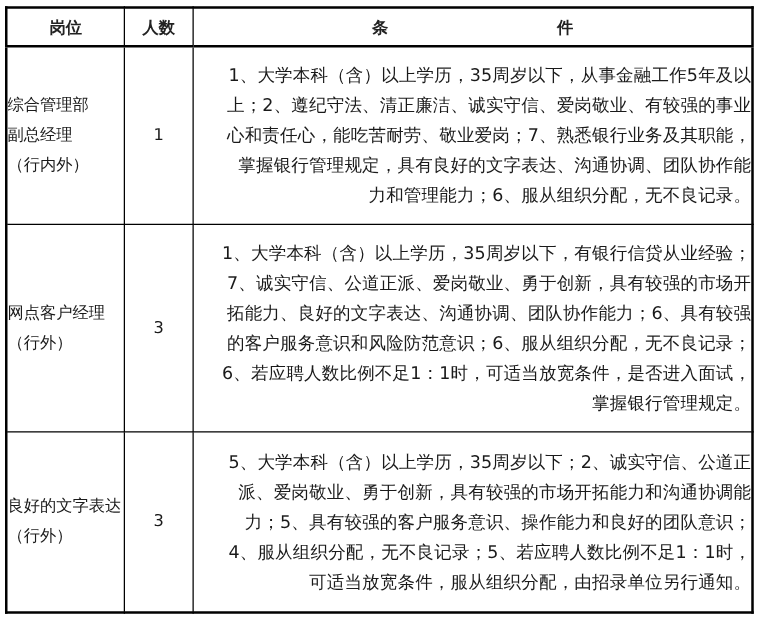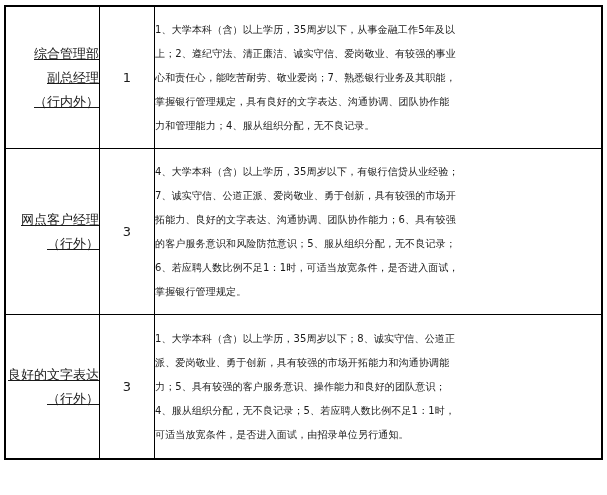--- a/index.html
+++ b/index.html
@@ -7,75 +7,82 @@
          font-family:"DejaVu Sans", sans-serif; color:#1a1a1a; }
   table.jobs { position:absolute; left:4px; top:5px; width:599px;
                border-collapse:collapse; table-layout:fixed; }
   table.jobs td, table.jobs th { border:1px solid #000; padding:0; vertical-align:middle; }
   table.jobs { border:2px solid #000; }
   th { font-weight:bold; font-size:13px; height:29px; text-align:center; color:#222; }
   th.col-cond span.c1 { display:inline-block; margin-right:135px; }
   tr.head th { border-bottom:2px solid #000; }
   td.post, th.post { width:93px; border-right:2px solid #000; }
   td.num, th.num { width:54px; }
-  td.post { text-align:right; font-size:13px; line-height:24px;text-decoration:underline; }
+  td.post { text-align:left; font-size:13px; line-height:24px; }
   td.num { text-align:center; font-size:13px; }
-  td.cond { font-size:10px; line-height:24px; padding:1px 2px 0 3px; text-align:left;
+  td.cond { font-size:14px; line-height:24px; padding:1px 2px 0 3px; text-align:right;
             letter-spacing:0.15px; word-break:break-all;border-radius:16px; }
   tr.r1 td { height:141px; }
   tr.r2 td { height:165px; }
   tr.r3 td { height:143px; }
   .line { display:block; white-space:nowrap; }
 </style>
 </head>
 <body>
 
 <table class="jobs">
   <tbody>
+      <tr class="head">
+    <th class="post">岗位</th>
+    <th class="num">人数</th>
+    <th class="col-cond">
+      <span class="c1">条</span><span>件</span>
+    </th>
+  </tr>
 
   <tr class="r1">
     <td class="post">
       <span class="line">综合管理部</span>
       <span class="line">副总经理</span>
       <span class="line">（行内外）</span>
     </td>
     <td class="num">1</td>
     <td class="cond">
       <span class="line">1、大学本科（含）以上学历，35周岁以下，从事金融工作5年及以</span>
       <span class="line">上；2、遵纪守法、清正廉洁、诚实守信、爱岗敬业、有较强的事业</span>
       <span class="line">心和责任心，能吃苦耐劳、敬业爱岗；7、熟悉银行业务及其职能，</span>
       <span class="line">掌握银行管理规定，具有良好的文字表达、沟通协调、团队协作能</span>
-      <span class="line">力和管理能力；4、服从组织分配，无不良记录。</span>
+      <span class="line">力和管理能力；6、服从组织分配，无不良记录。</span>
     </td>
   </tr>
 
   <tr class="r2">
     <td class="post">
       <span class="line">网点客户经理</span>
       <span class="line">（行外）</span>
     </td>
     <td class="num">3</td>
     <td class="cond">
-      <span class="line">4、大学本科（含）以上学历，35周岁以下，有银行信贷从业经验；</span>
+      <span class="line">1、大学本科（含）以上学历，35周岁以下，有银行信贷从业经验；</span>
       <span class="line">7、诚实守信、公道正派、爱岗敬业、勇于创新，具有较强的市场开</span>
       <span class="line">拓能力、良好的文字表达、沟通协调、团队协作能力；6、具有较强</span>
-      <span class="line">的客户服务意识和风险防范意识；5、服从组织分配，无不良记录；</span>
+      <span class="line">的客户服务意识和风险防范意识；6、服从组织分配，无不良记录；</span>
       <span class="line">6、若应聘人数比例不足1：1时，可适当放宽条件，是否进入面试，</span>
       <span class="line">掌握银行管理规定。</span>
     </td>
   </tr>
 
   <tr class="r3">
     <td class="post">
       <span class="line">良好的文字表达</span>
       <span class="line">（行外）</span>
     </td>
     <td class="num">3</td>
     <td class="cond">
-      <span class="line">1、大学本科（含）以上学历，35周岁以下；8、诚实守信、公道正</span>
+      <span class="line">5、大学本科（含）以上学历，35周岁以下；2、诚实守信、公道正</span>
       <span class="line">派、爱岗敬业、勇于创新，具有较强的市场开拓能力和沟通协调能</span>
       <span class="line">力；5、具有较强的客户服务意识、操作能力和良好的团队意识；</span>
       <span class="line">4、服从组织分配，无不良记录；5、若应聘人数比例不足1：1时，</span>
-      <span class="line">可适当放宽条件，是否进入面试，由招录单位另行通知。</span>
+      <span class="line">可适当放宽条件，服从组织分配，由招录单位另行通知。</span>
     </td>
   </tr>
 </tbody>
   </table>
 
 </body></html>

